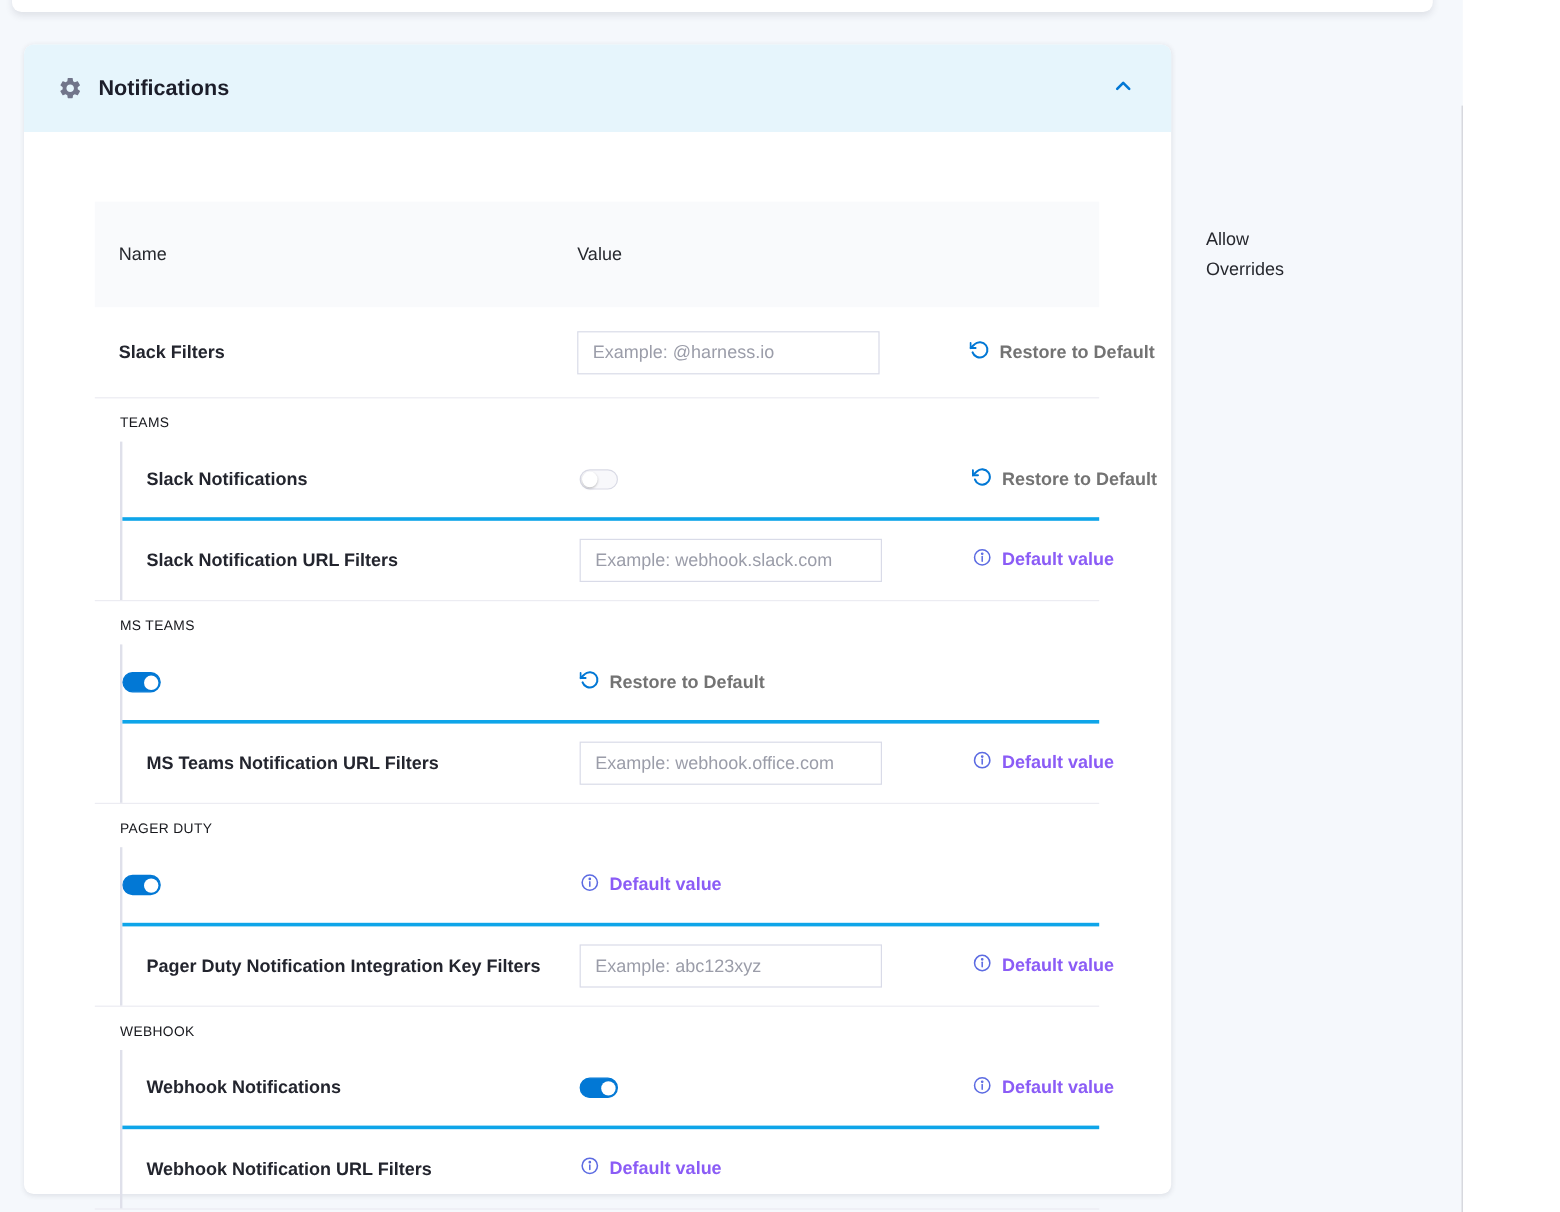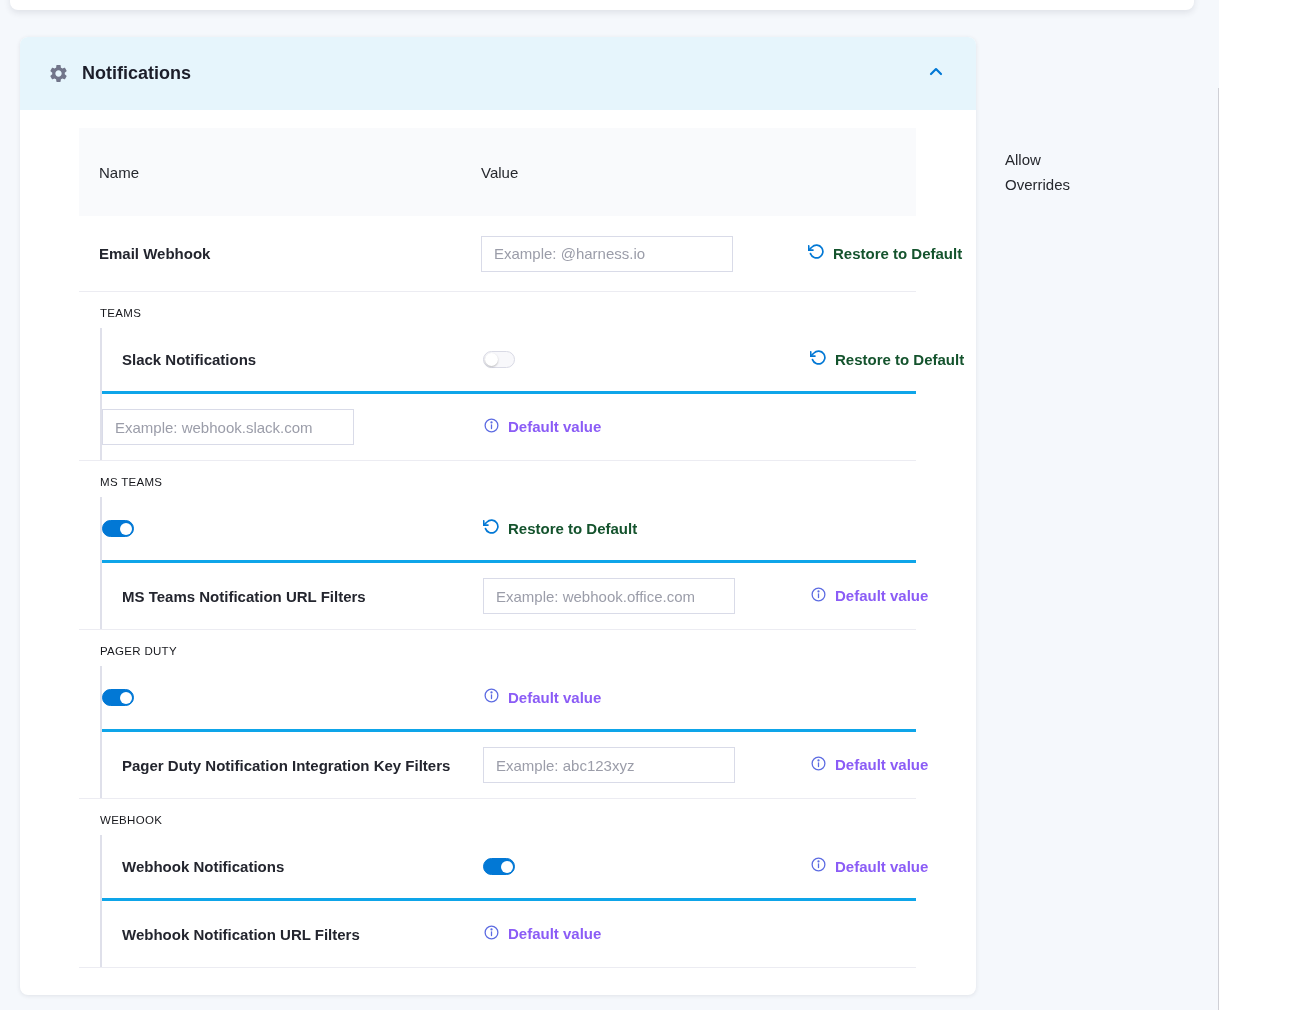--- a/index.html
+++ b/index.html
@@ -23,21 +23,21 @@
     background:#fff; border-radius:8px; box-shadow:0 1px 4px rgba(40,41,61,.10);
   }
   .card-header {
     height:73px; background:#e6f5fc; border-radius:8px 8px 0 0;
     display:flex; align-items:center; padding:0 28px;
   }
   .gear { width:21px; height:21px; display:inline-flex; }
   .card-title { margin-left:13px; font-size:18px; font-weight:700; color:#1c1e2a; }
   .collapse-btn { margin-left:auto; width:24px; height:24px; display:flex; align-items:center; justify-content:center; cursor:pointer; background:none; border:none; }
 
-  .card-body { padding:18px 60px 0 59px; }
+  .card-body { padding:18px 60px 0 59px;margin-top:40px; }
 
   .grid-cols   { display:grid; grid-template-columns:402px 327px 197px 1fr; align-items:center; }
   .grid-cols-g { display:grid; grid-template-columns:381px 327px 197px 1fr; align-items:center; }
 
   .thead { background:#f9fafc; min-height:88px; }
   .th { font-size:15px; font-weight:500; color:#26282e; line-height:25px; }
   .th-name { padding-left:20px; }
   .th-allow { max-width:82px; }
 
   .row  { height:76px; border-bottom:1px solid #ececf2; }
@@ -50,21 +50,21 @@
     padding:0 12px; font-size:15px; color:#23252e; background:#fff; outline:none;
     font-family:"Liberation Sans", sans-serif;
   }
   .txt-input::placeholder { color:#9b9da9; }
 
   .group { border-bottom:1px solid #ececf2; padding-top:15px; }
   .group-label { padding-left:21px; font-size:11.5px; letter-spacing:.3px; color:#17181d; margin-bottom:9px; }
   .group-body { margin-left:21px; border-left:2px solid #dfe0ea; }
 
   .link { display:inline-flex; align-items:center; gap:8px; font-size:15px; font-weight:700; cursor:pointer; }
-  .link-restore { color:#14532d; }
+  .link-restore { color:#737373; }
   .link-default { color:#8b5cf6; }
   .link svg { flex:0 0 auto; }
 
   .toggle {
     position:relative; width:32px; height:17px; border-radius:17px;
     background:#f8f8fb; border:1px solid #d9dae5; cursor:pointer;
   }
   .toggle .knob {
     position:absolute; top:1px; left:1px; width:13px; height:13px; border-radius:50%;
     background:#fff; box-shadow:0 1px 2px rgba(0,0,0,.25);
@@ -100,21 +100,21 @@
   <div class="card-body">
 
     <div class="thead grid-cols">
       <div class="th th-name">Name</div>
       <div class="th">Value</div>
       <div></div>
       <div class="th th-allow">Allow Overrides</div>
     </div>
 
     <div class="row grid-cols">
-      <div class="name">Email Webhook</div>
+      <div class="name">Slack Filters</div>
       <div>
         <input class="txt-input" type="text" placeholder="Example: @harness.io" style="">
       </div>
       <div>
         <span class="link link-restore">
           <span><svg viewBox="0 0 24 24" width="17" height="17" fill="none" stroke="#0278d5" stroke-width="2.4" stroke-linecap="round" stroke-linejoin="round">
                 <polyline points="1 4 1 10 7 10"></polyline>
                 <path d="M3.51 15a9 9 0 1 0 2.13-9.36L1 10"></path>
               </svg></span>
           <span>Restore to Default</span>
@@ -138,20 +138,21 @@
               <span><svg viewBox="0 0 24 24" width="17" height="17" fill="none" stroke="#0278d5" stroke-width="2.4" stroke-linecap="round" stroke-linejoin="round">
                     <polyline points="1 4 1 10 7 10"></polyline>
                     <path d="M3.51 15a9 9 0 1 0 2.13-9.36L1 10"></path>
                   </svg></span>
               <span>Restore to Default</span>
             </span>
           </div>
           <div></div>
         </div>
         <div class="grow grid-cols-g">
+          <div class="name">Slack Notification URL Filters</div>
           <div>
             <input class="txt-input" type="text" placeholder="Example: webhook.slack.com" style="">
           </div>
           <div>
             <span class="link link-default">
               <span><svg viewBox="0 0 24 24" width="17" height="17" fill="none" stroke="#5c6be2" stroke-width="1.8" stroke-linecap="round">
                     <circle cx="12" cy="12" r="9"></circle>
                     <line x1="12" y1="11" x2="12" y2="16.4"></line>
                     <circle cx="12" cy="7.7" r="0.7" fill="#5c6be2"></circle>
                   </svg></span>

